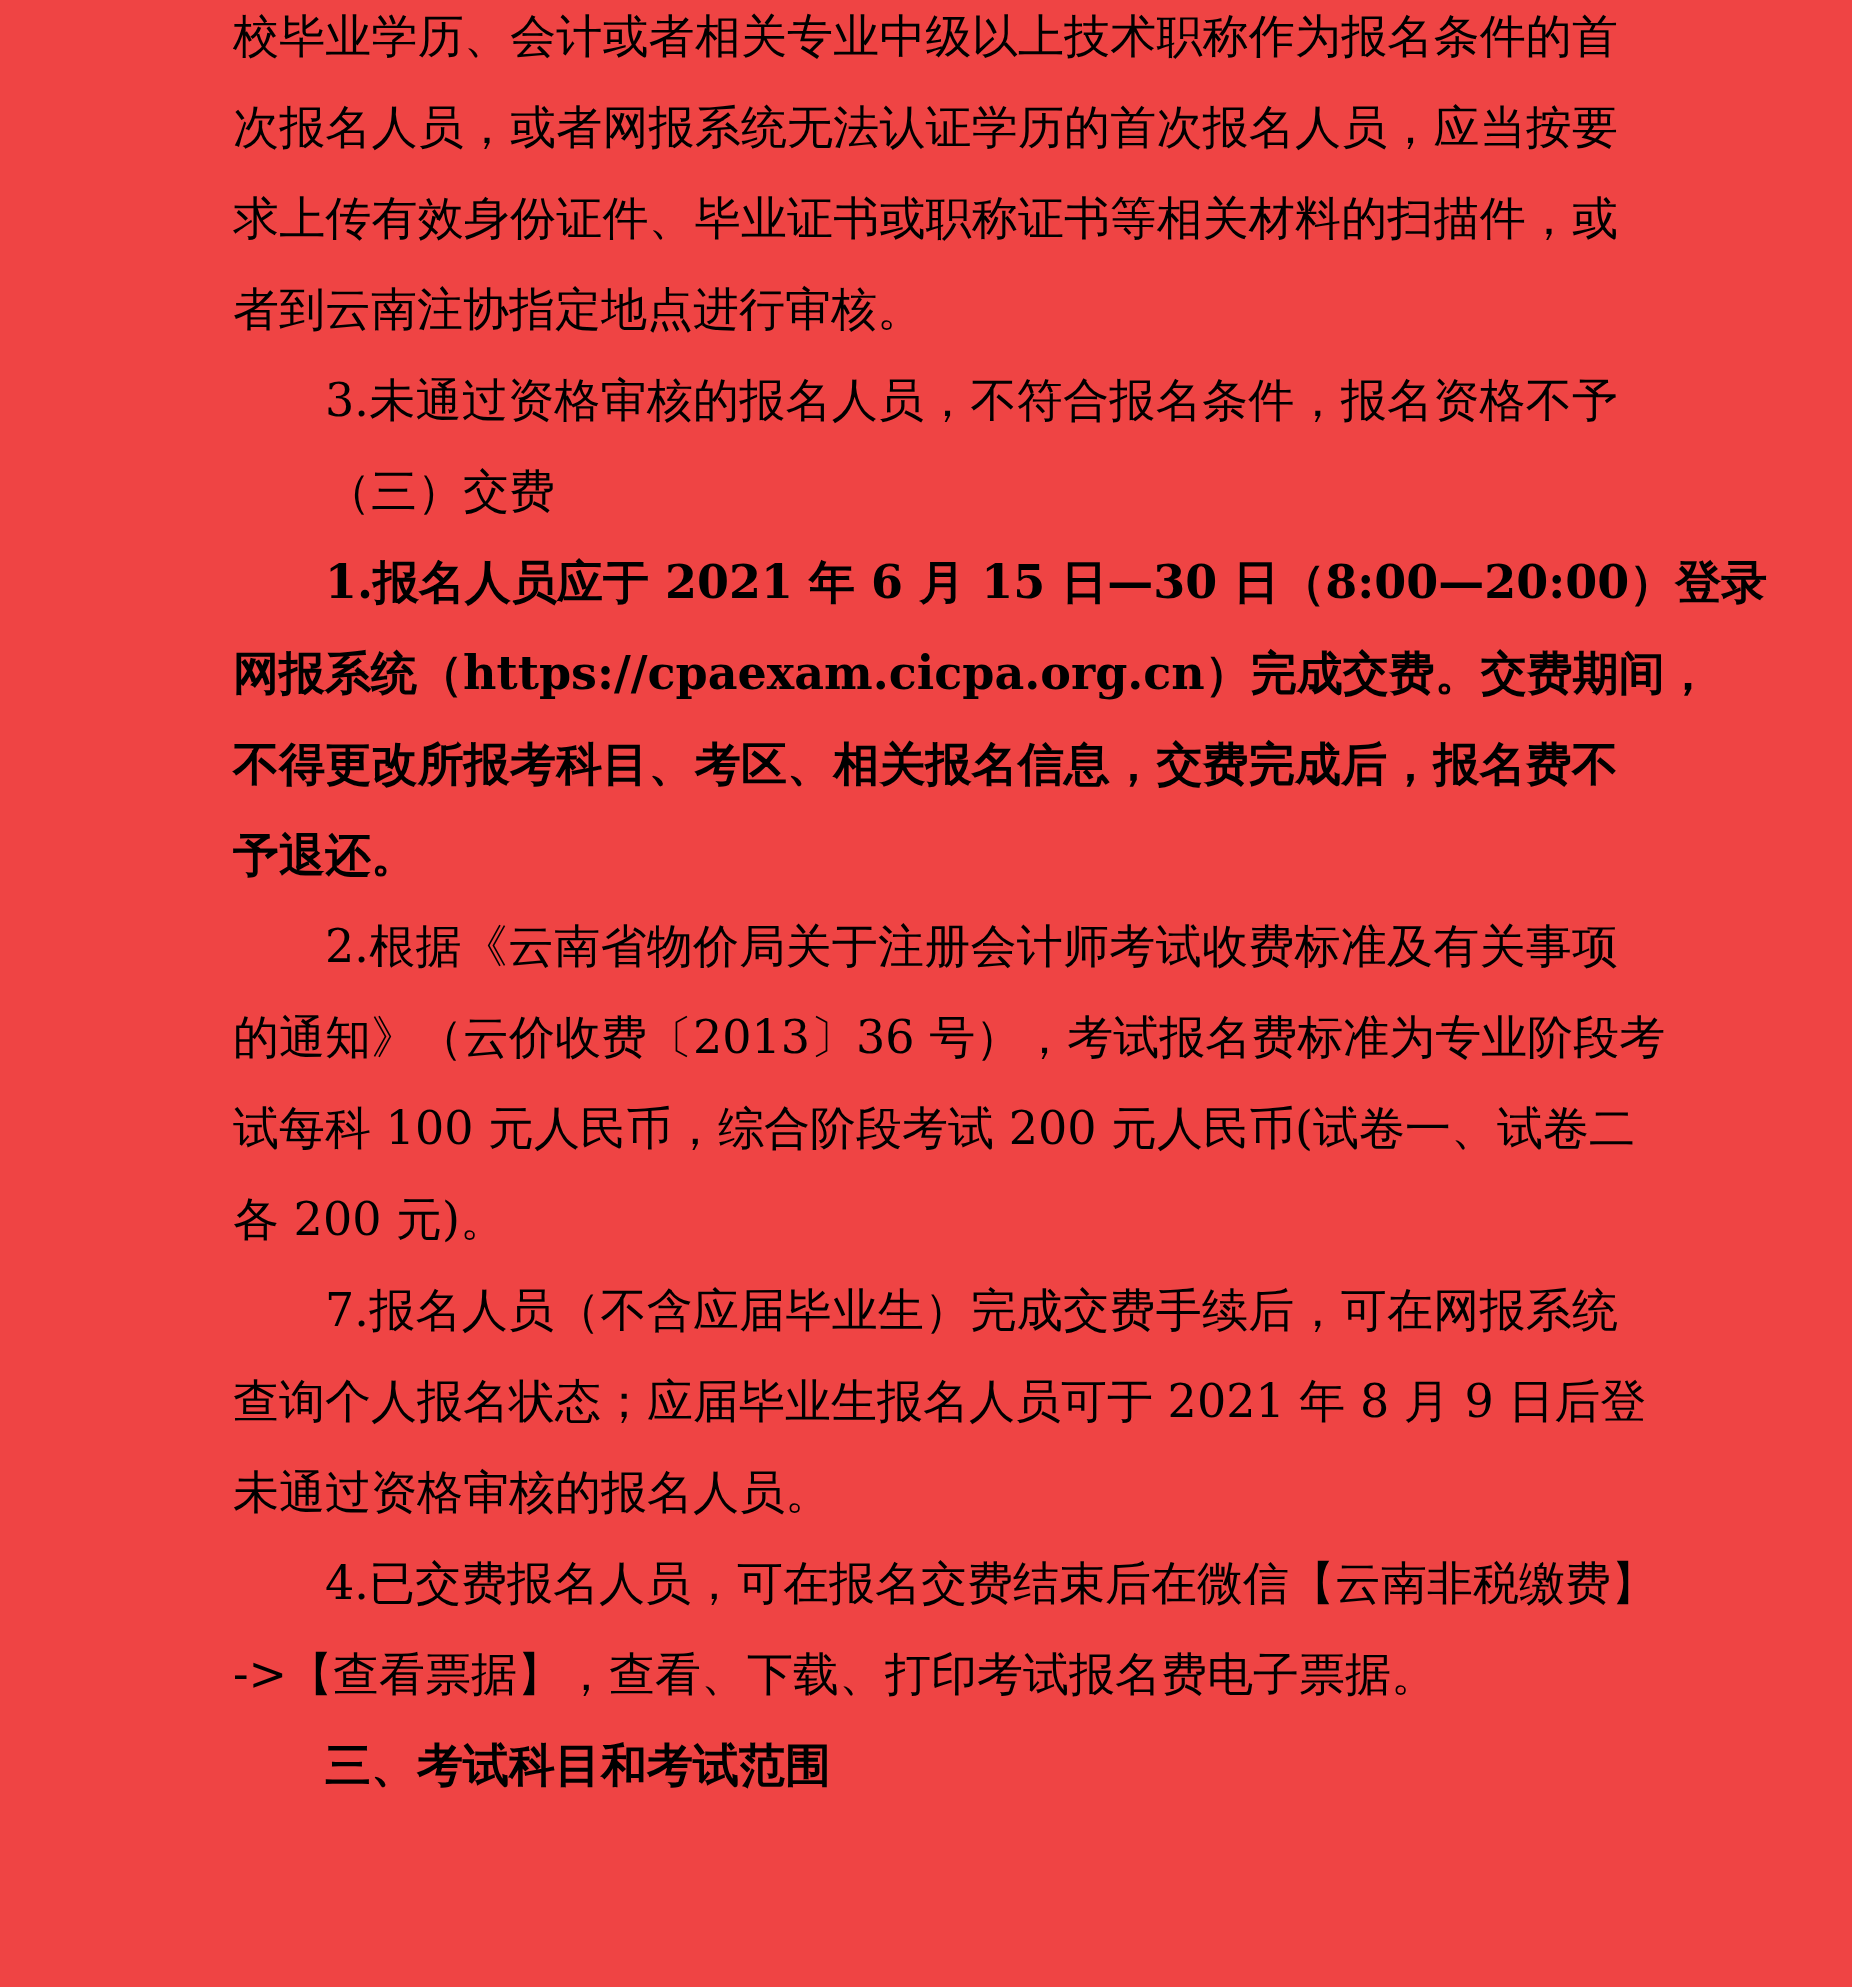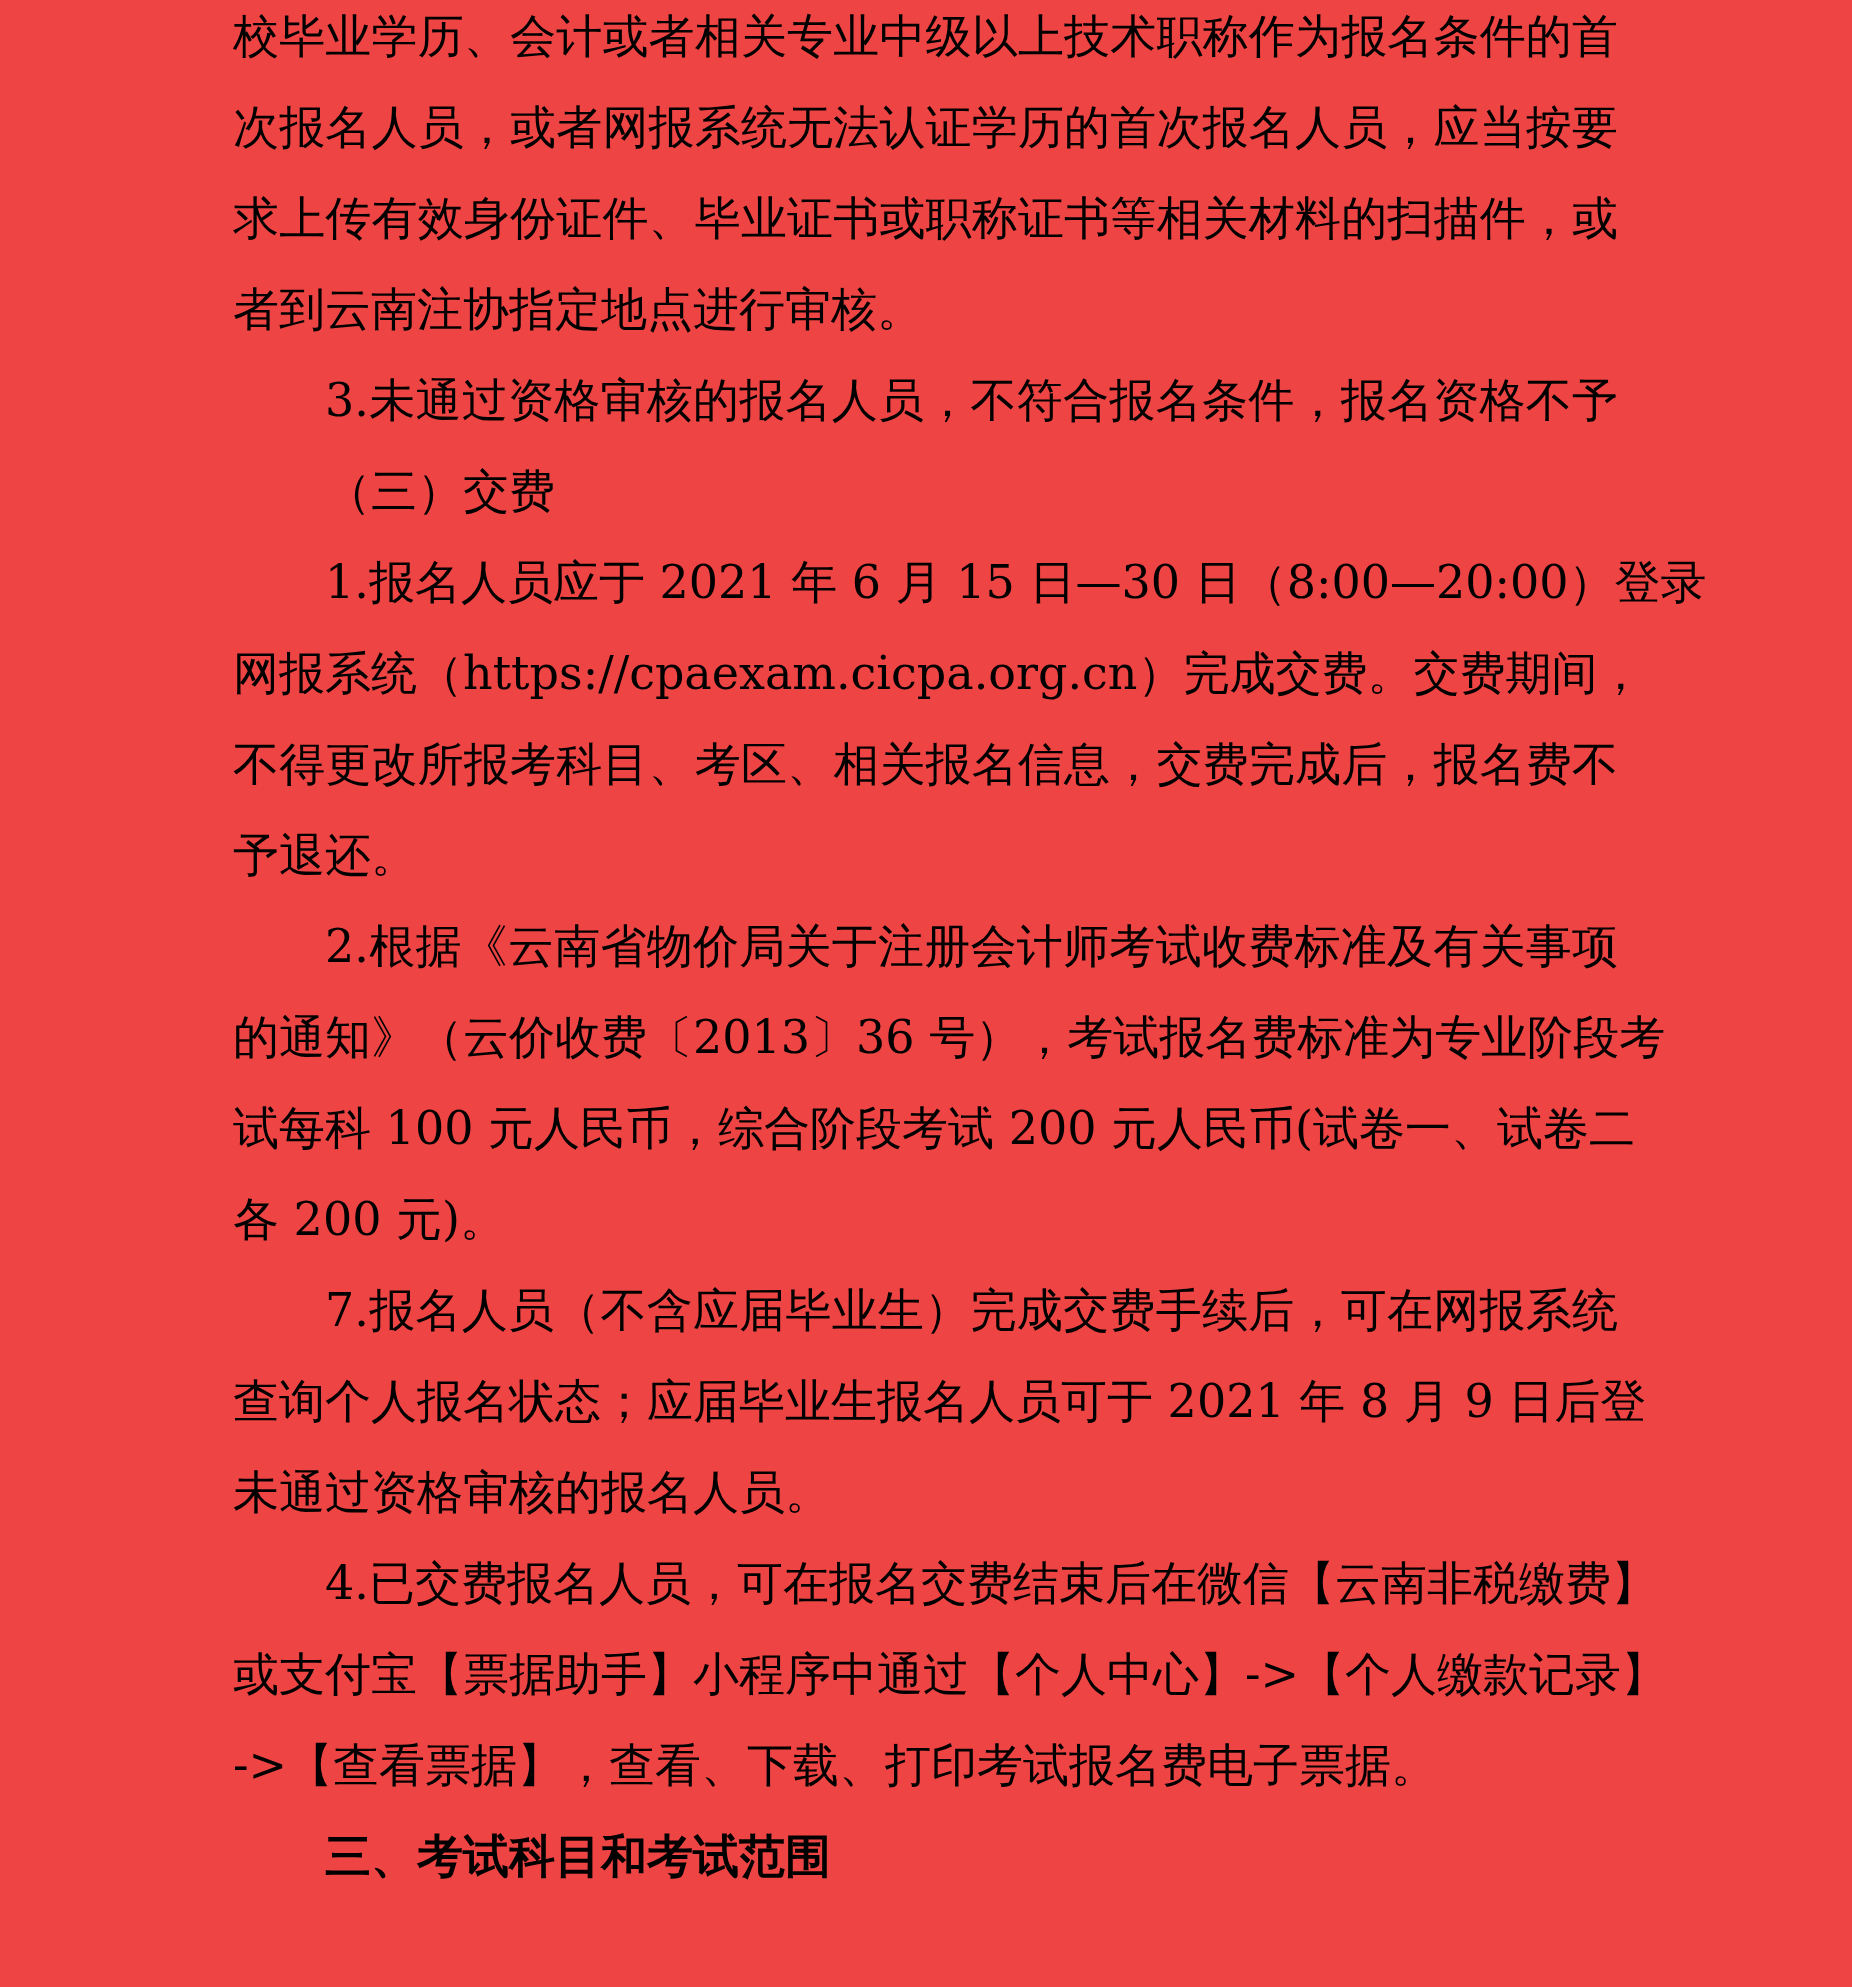--- a/index.html
+++ b/index.html
@@ -36,21 +36,21 @@
     text-justify: inter-character;
     white-space: nowrap;
   }
   .fill {
     text-align-last: justify;
   }
   .indent {
     text-indent: 92px;
   }
   .bold {
-    font-weight: 400;
+    font-weight: 700;
   }
   .heading {
     font-family: "DejaVu Sans", "Liberation Sans", sans-serif;
     font-weight: 700;
   }
 </style>
 </head>
 <body>
 
 <div class="page">
@@ -66,18 +66,17 @@
     <div class="line fill bold">不得更改所报考科目、考区、相关报名信息，交费完成后，报名费不</div>
     <div class="line bold">予退还。</div>
     <div class="line indent fill">2.根据《云南省物价局关于注册会计师考试收费标准及有关事项</div>
     <div class="line fill">的通知》（云价收费〔2013〕36 号），考试报名费标准为专业阶段考</div>
     <div class="line fill">试每科 100 元人民币，综合阶段考试 200 元人民币(试卷一、试卷二</div>
     <div class="line">各 200 元)。</div>
     <div class="line indent fill">7.报名人员（不含应届毕业生）完成交费手续后，可在网报系统</div>
     <div class="line fill">查询个人报名状态；应届毕业生报名人员可于 2021 年 8 月 9 日后登</div>
     <div class="line">未通过资格审核的报名人员。</div>
     <div class="line indent fill">4.已交费报名人员，可在报名交费结束后在微信【云南非税缴费】</div>
-    <div class="line fill">或支付宝【票据助手】小程序中通过【个人中心】-&gt;【个人缴款记录】</div>
     <div class="line">-&gt;【查看票据】，查看、下载、打印考试报名费电子票据。</div>
     <div class="line indent heading">三、考试科目和考试范围</div>
   </div>
 </div>
 
 
 </body></html>

